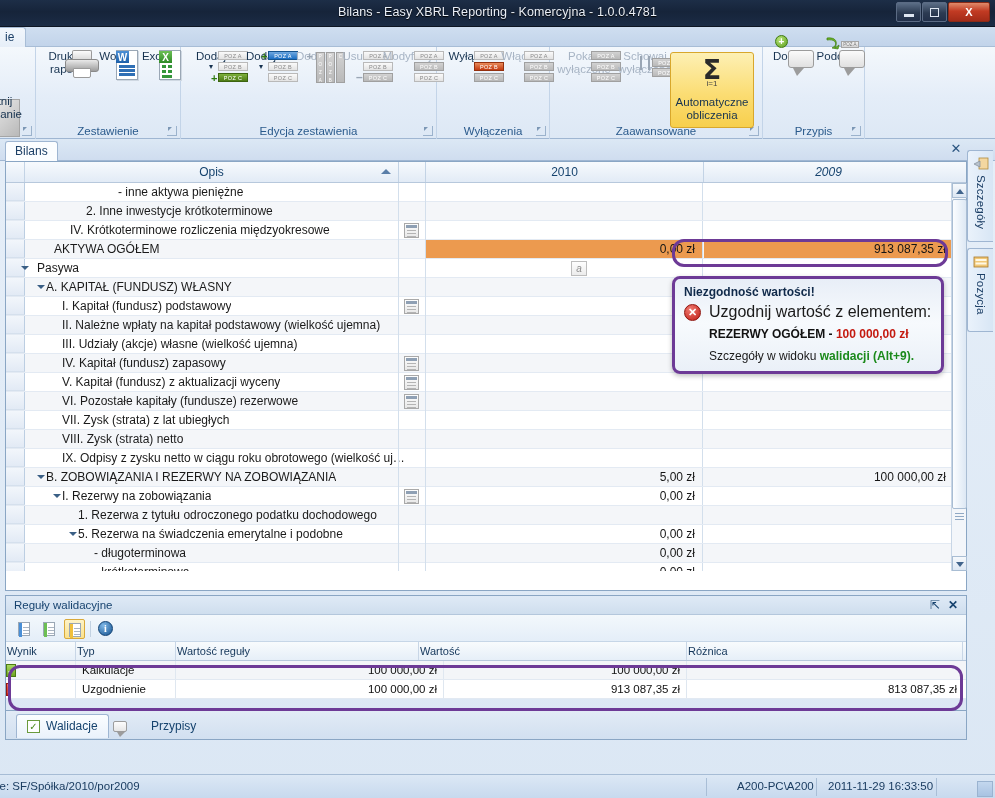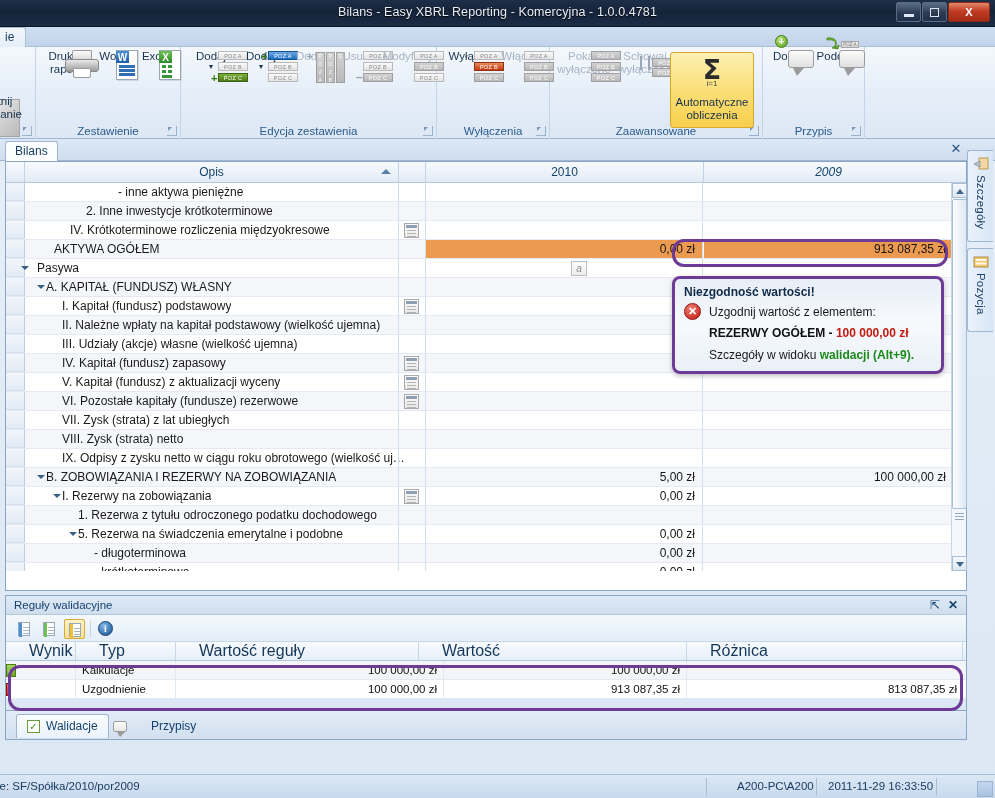--- a/index.html
+++ b/index.html
@@ -228,21 +228,21 @@
     padding: 6px 9px;
   }
   .tooltip .tt-title { font-weight:bold; font-size:12px; color:#102a4a; margin-bottom:4px;}
   .tooltip .tt-row { display:flex; align-items:center; gap:8px; margin-bottom:6px;}
   .erricon{
     width:17px;height:17px;border-radius:50%;
     background:radial-gradient(circle at 35% 28%,#f07a70,#bf1d15);
     border:1px solid #8f130d; color:#fff;font-size:11px;font-weight:bold;
     text-align:center;line-height:15px; flex:0 0 auto;
   }
-  .tooltip .tt-txt{font-size:12px;color:#1a1a1a;}
+  .tooltip .tt-txt{font-size:16px;color:#1a1a1a;}
   .tooltip .tt-main{font-size:12px;font-weight:bold;color:#111;margin:0 0 8px 25px;}
   .tooltip .tt-main .redv{color:#c41a10;}
   .tooltip .tt-foot{font-size:12px;color:#1a1a1a;margin-left:25px;}
   .tooltip .tt-foot b{color:#1b8a1b;text-align:center;}
 
   
   .ring {
     position: absolute; border: 3px solid #6d3a96; border-radius: 12px;
     pointer-events:none;
   }
@@ -276,21 +276,21 @@
   .tbtn{position:absolute;top:4px;width:21px;height:20px;border-radius:2px;}
   .tbtn.sel{background:linear-gradient(180deg,#fdf3c8,#fbe28d);border:1px solid #d9a93b;}
   .pgico{position:absolute;left:4px;top:3px;width:12px;height:14px;background:#fff;border:1px solid #9aa7b5;}
   .pgico .edge{position:absolute;left:0;top:0;width:3px;height:14px;}
   .pgico .ln{position:absolute;left:4px;top:4px;width:6px;height:1px;background:#aab5c2;box-shadow:0 3px 0 #aab5c2,0 6px 0 #aab5c2;}
   .infoico{position:absolute;width:15px;height:15px;border-radius:50%;background:radial-gradient(circle at 35% 28%,#7fb8e8,#15528f);border:1px solid #0e3f72;color:#fff;font-size:10px;font-weight:bold;text-align:center;line-height:13px;font-family:"Liberation Serif",serif;}
   .vsep{position:absolute;top:6px;width:1px;height:16px;background:#c3d2e2;}
 
   .vtable{position:absolute;left:0;top:46px;width:100%;}
   .vthead{display:flex;height:19px;background:linear-gradient(180deg,#f8fbfd,#e6eff8);border-bottom:1px solid #b7c8dc;}
-  .vth{height:18px;line-height:18px;font-size:16px;color:#14365a;padding-left:23px;border-right:1px solid #c8d6e6;}
+  .vth{height:18px;line-height:18px;font-size:11px;color:#14365a;padding-left:1px;border-right:1px solid #c8d6e6;}
   .vtr{display:flex;height:19px;border-bottom:1px solid #e2e9f2;background:#fff;}
   .vtr.alt{background:#f3f5f8;}
   .vtd{height:18px;line-height:18px;font-size:11.5px;color:#111;padding:0 6px;border-right:1px solid #dfe7f0;overflow:hidden;}
   .vtd.num{text-align:right;}
   .okbox{width:13px;height:13px;margin:2px auto 0;background:linear-gradient(180deg,#a8d860,#6ea51f);border:1px solid #4d7a12;color:#fff;font-size:10px;line-height:11px;text-align:center;}
   .errbox{width:13px;height:13px;margin:2px auto 0;background:linear-gradient(180deg,#f06a5a,#c9241a);border:1px solid #951710;color:#fff;font-size:10px;font-weight:bold;line-height:11px;text-align:center;}
 
   
   .bottomtabs{position:absolute;left:5px;top:711px;width:962px;height:29px;
     background:linear-gradient(180deg,#e2ebf6,#d2e0f0);border:1px solid #8aa6c4;border-top:none;}

